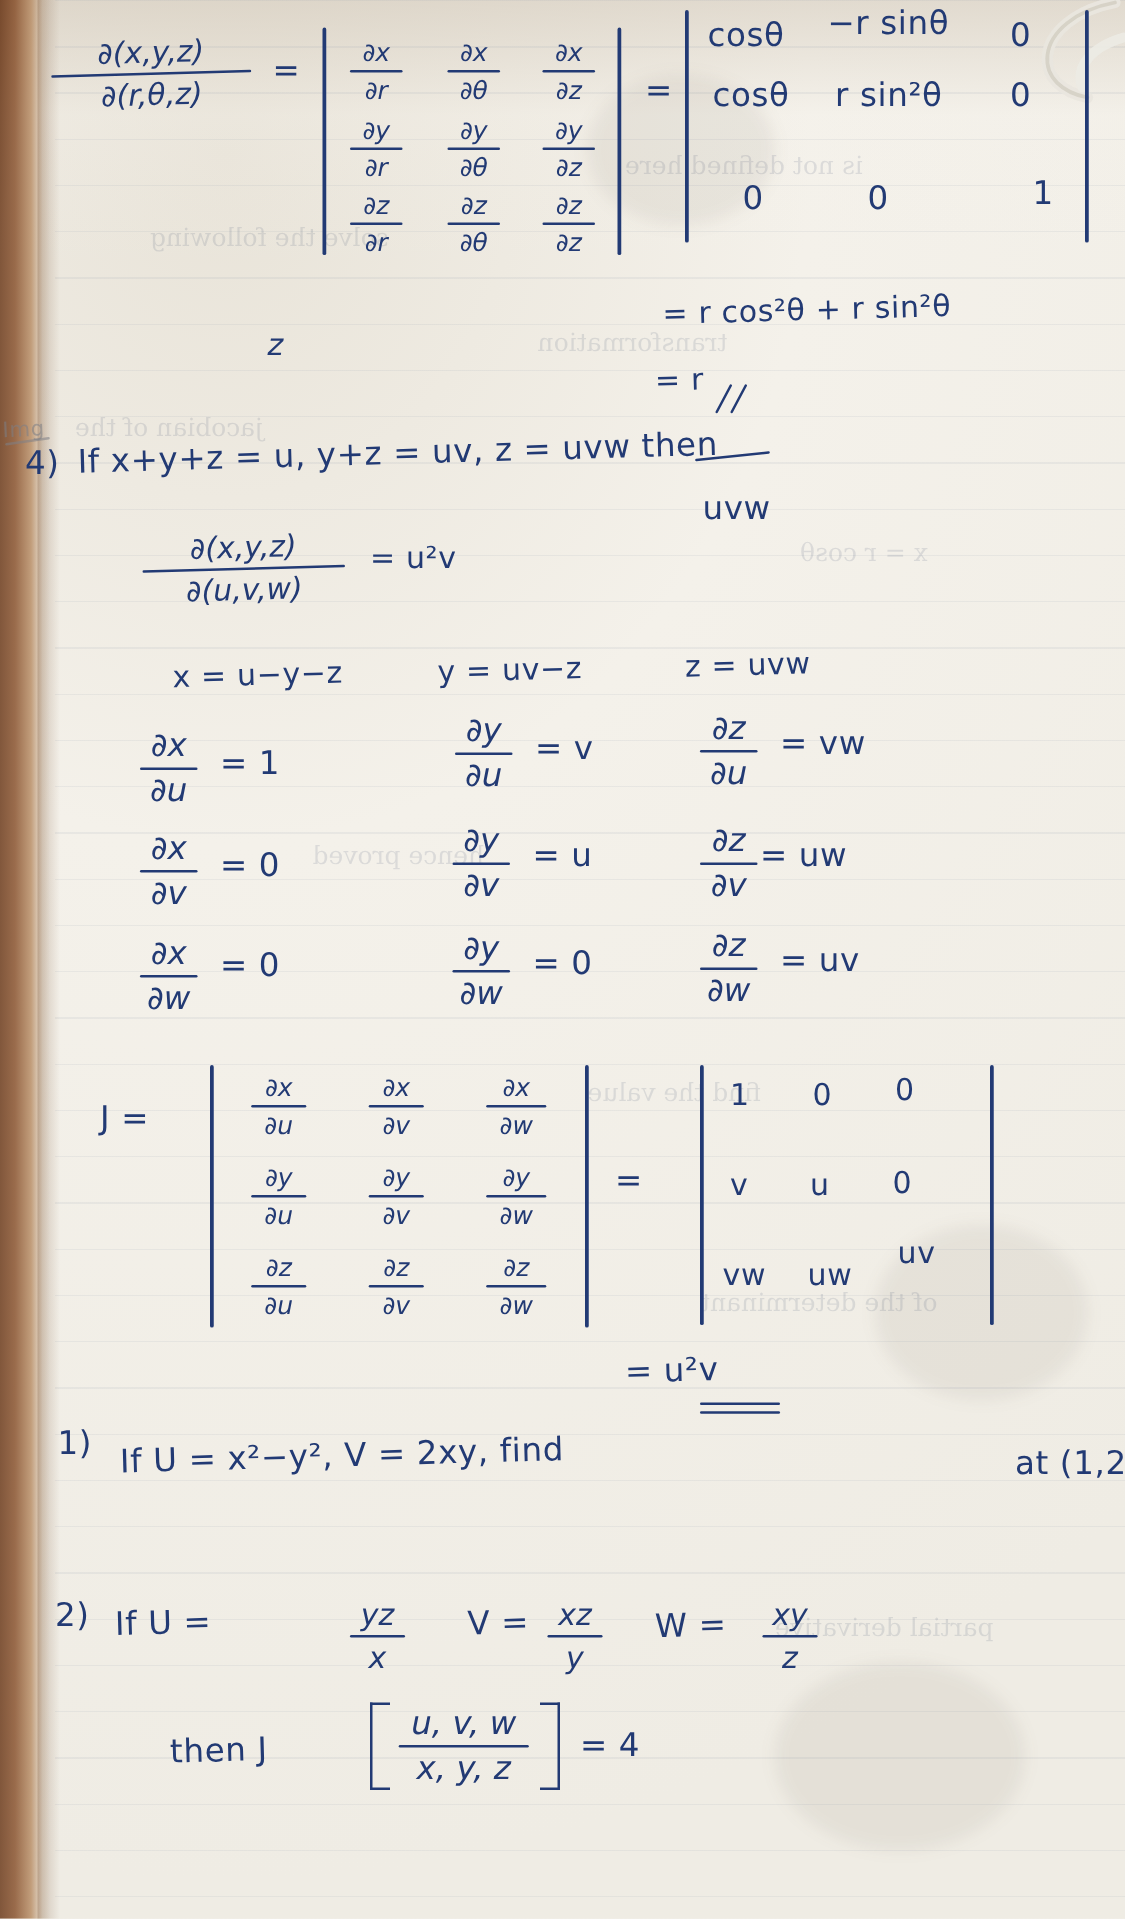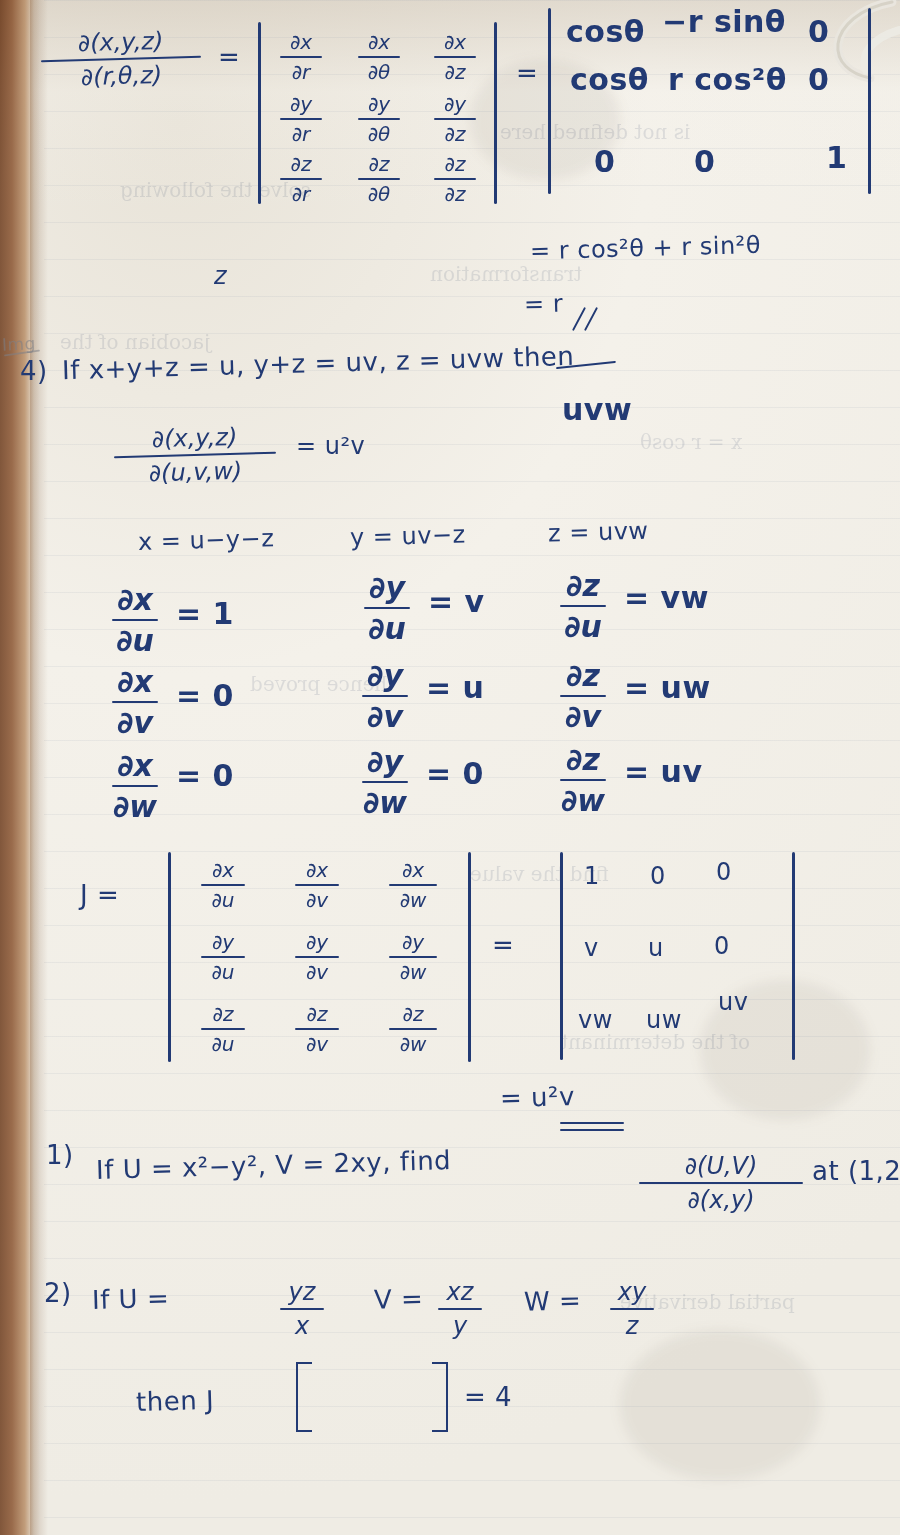--- a/index.html
+++ b/index.html
@@ -47,21 +47,21 @@
     color:#1f3566;
   }
   .h {
     position:absolute;
     font-family:"DejaVu Sans", sans-serif;
     color:#223a74;
     white-space:nowrap;
     letter-spacing:.5px;
   }
   .s20 { font-size:20px; }
-  .s22 { font-size:30px;font-weight:bold; }
+  .s22 { font-size:26px; }
   .s24 { font-size:24px; }
   .s26 { font-size:26px; }
   .ital { font-style:italic; }
   .slant { transform:rotate(-1.6deg); }
   .slant2 { transform:rotate(-2.6deg); }
   
   .frac { position:absolute; text-align:center; color:#223a74; font-style:italic; }
   .frac .num, .frac .den { display:block; white-space:nowrap; }
   .frac .bar { display:block; height:2px; background:#223a74; margin:2px auto; border-radius:2px; }
   
@@ -172,21 +172,21 @@
     <span class="h s26" style="left:516px; top:58px;">=</span>
 
     <div class="dbar" style="left:548px; top:8px; height:186px;"></div>
     <div class="dbar" style="left:868px; top:8px; height:186px;"></div>
 
     <span class="h s22" style="left:566px; top:14px;">cosθ</span>
     <span class="h s22" style="left:662px; top:4px;">−r sinθ</span>
     <span class="h s22" style="left:808px; top:14px;">0</span>
 
     <span class="h s22" style="left:570px; top:62px;">cosθ</span>
-    <span class="h s22" style="left:668px; top:62px;">r cos²θ</span>
+    <span class="h s22" style="left:668px; top:62px;">r sin²θ</span>
     <span class="h s22" style="left:808px; top:62px;">0</span>
 
     <span class="h s22" style="left:594px; top:144px;">0</span>
     <span class="h s22" style="left:694px; top:144px;">0</span>
     <span class="h s22" style="left:826px; top:140px;">1</span>
 
     <span class="h s24 slant" style="left:530px; top:234px;">=  r cos²θ + r sin²θ</span>
     <span class="h s24 slant" style="left:524px; top:290px;">=  r</span>
 
     <div class="ul" style="left:566px; top:318px; width:26px; transform:rotate(-62deg);"></div>
@@ -247,21 +247,21 @@
       <span class="bar" style="width:46px;"></span>
       <span class="den">∂v</span>
     </div>
     <span class="h s22" style="left:426px; top:670px;">= u</span>
 
     <div class="frac s22" style="left:556px; top:658px; width:54px;">
       <span class="num">∂z</span>
       <span class="bar" style="width:46px;"></span>
       <span class="den">∂v</span>
     </div>
-    <span class="h s22" style="left:624px; top:670px;">= uw</span>
+    <span class="h s22" style="left:608px; top:670px;">= uw</span>
 
     <div class="frac s22" style="left:108px; top:748px; width:54px;">
       <span class="num">∂x</span>
       <span class="bar" style="width:46px;"></span>
       <span class="den">∂w</span>
     </div>
     <span class="h s22" style="left:176px; top:758px;">= 0</span>
 
     <div class="frac s22" style="left:358px; top:744px; width:54px;">
       <span class="num">∂y</span>
@@ -346,25 +346,20 @@
     <span class="h s24" style="left:578px; top:1006px;">vw</span>
     <span class="h s24" style="left:646px; top:1006px;">uw</span>
     <span class="h s24" style="left:718px; top:988px;">uv</span>
 
     <span class="h s26 slant" style="left:500px; top:1082px;">=  u²v</span>
     <div class="ul" style="left:560px; top:1122px; width:64px;"></div>
     <div class="ul" style="left:560px; top:1129px; width:64px;"></div>
 
     <span class="h s26" style="left:46px; top:1140px;">1)</span>
     <span class="h s26 slant" style="left:96px; top:1150px;">If  U = x²−y²,   V = 2xy,   find</span>
-    <div class="frac s24" style="left:636px; top:1152px; width:170px;">
-      <span class="num">∂(U,V)</span>
-      <span class="bar" style="width:164px;"></span>
-      <span class="den">∂(x,y)</span>
-    </div>
     <span class="h s26" style="left:812px; top:1156px;">at (1,2).</span>
 
     <span class="h s26" style="left:44px; top:1278px;">2)</span>
     <span class="h s26 slant" style="left:92px; top:1284px;">If  U =</span>
     <div class="frac s24" style="left:272px; top:1278px; width:60px;">
       <span class="num">yz</span>
       <span class="bar" style="width:44px;"></span>
       <span class="den">x</span>
     </div>
     <span class="h s26 slant" style="left:374px; top:1284px;">V =</span>
@@ -375,17 +370,22 @@
     </div>
     <span class="h s26 slant" style="left:524px; top:1286px;">W =</span>
     <div class="frac s24" style="left:602px; top:1278px; width:60px;">
       <span class="num">xy</span>
       <span class="bar" style="width:44px;"></span>
       <span class="den">z</span>
     </div>
 
     <span class="h s26 slant" style="left:136px; top:1386px;">then    J</span>
     <div class="brk l" style="left:296px; top:1362px; height:66px;"></div>
+    <div class="frac s22" style="left:316px; top:1364px; width:110px;">
+      <span class="num">u, v, w</span>
+      <span class="bar" style="width:104px;"></span>
+      <span class="den">x, y, z</span>
+    </div>
     <div class="brk r" style="left:432px; top:1362px; height:66px;"></div>
     <span class="h s26" style="left:464px; top:1382px;">= 4</span>
 
   </div>
 </div>
 
 </body></html>

